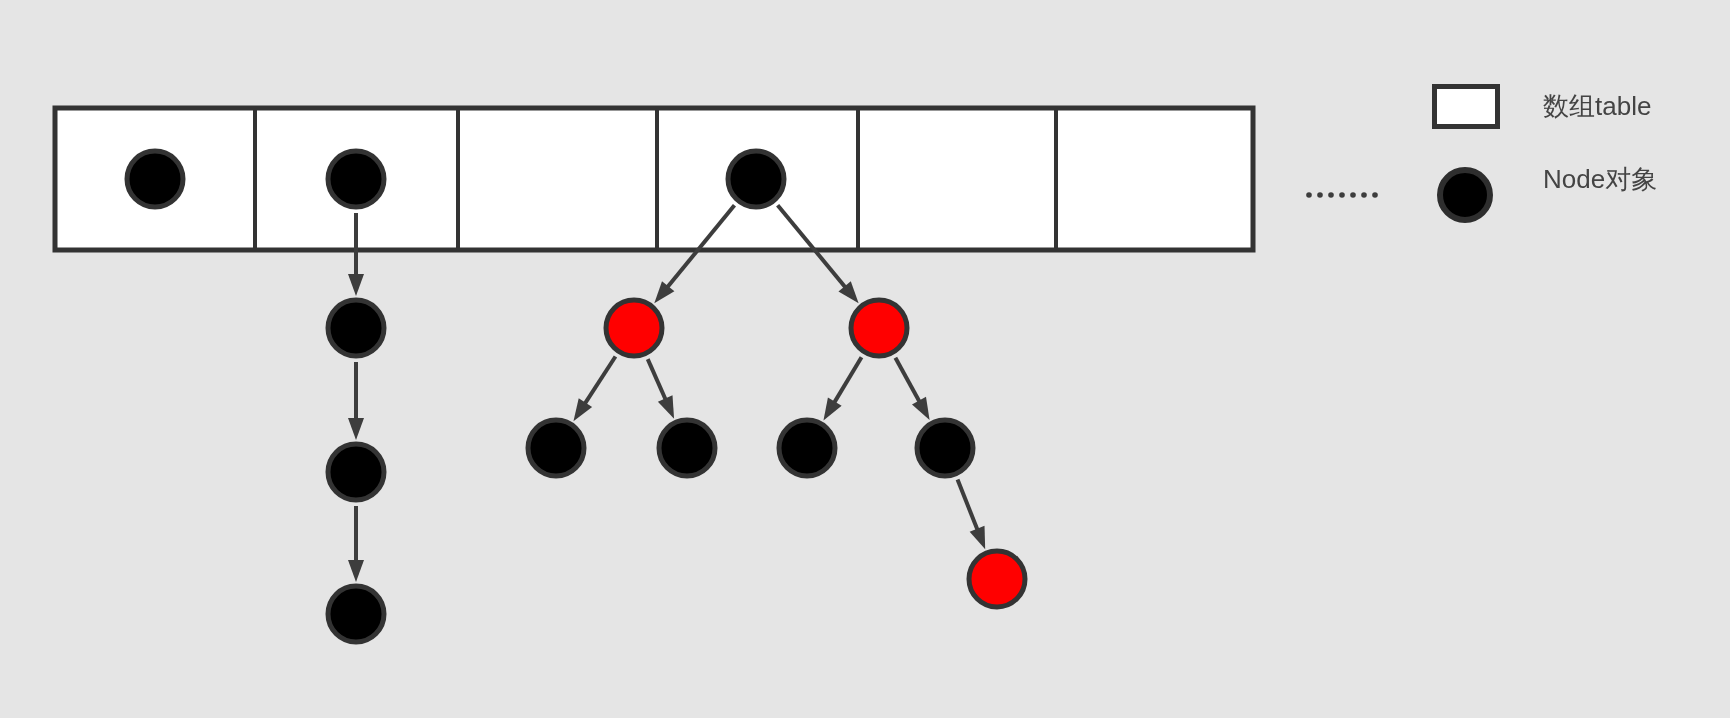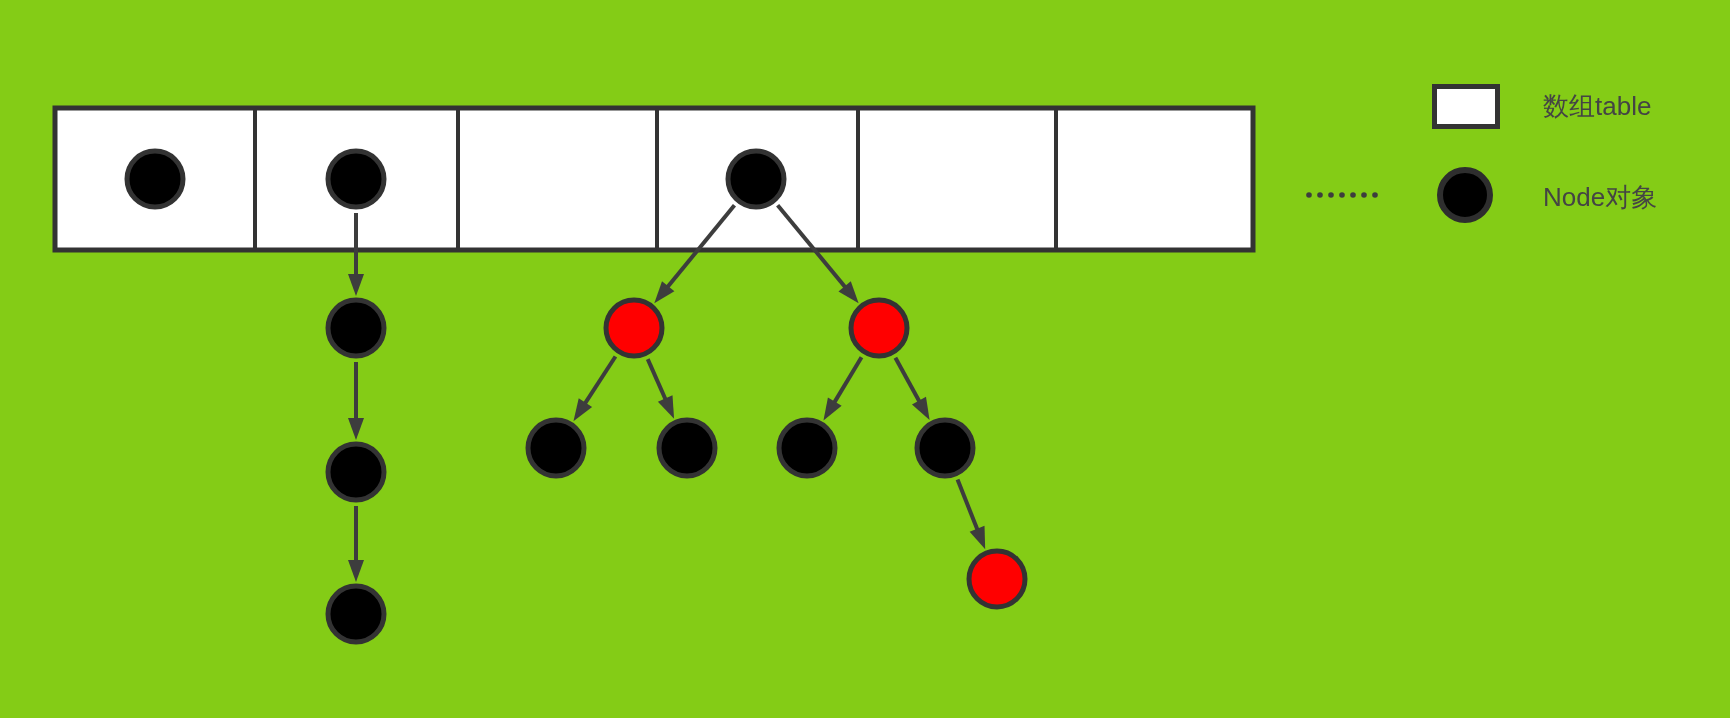--- a/index.html
+++ b/index.html
@@ -1,26 +1,26 @@
 <!DOCTYPE html>
 <html><head>
 <meta charset="utf-8">
 <style>
   html,body{margin:0;padding:0;background:#fff;}
-  .canvas{position:relative;width:1730px;height:718px;background:#84cc16;overflow:hidden;
+  .canvas{position:relative;width:1730px;height:718px;background:#e5e5e5;overflow:hidden;
           font-family:"Liberation Sans",sans-serif;}
   .canvas svg{position:absolute;left:0;top:0;}
   .swatch-square{position:absolute;left:1432px;top:84px;width:58px;height:35px;
                  border:5px solid #333333;background:#ffffff;box-sizing:content-box;}
   .swatch-circle{position:absolute;left:1437px;top:167px;width:44px;height:44px;
                  border:6px solid #2e2e2e;border-radius:50%;background:#000000;box-sizing:content-box;}
   .legend-label{position:absolute;left:1543px;font-size:26px;line-height:30px;
                 color:#444444;white-space:nowrap;}
   .legend-label.array{top:91px;}
-  .legend-label.node{top:182px;}
+  .legend-label.node{top:164px;}
 </style>
 </head>
 <body>
 
 <div class="canvas">
   <svg id="diagram" width="1730" height="718" viewBox="0 0 1730 718">
       <rect x="55" y="108" width="1198" height="142" fill="#ffffff" stroke="#333333" stroke-width="5"></rect>
       <line x1="255" y1="108" x2="255" y2="250" stroke="#333333" stroke-width="4"></line>
       <line x1="458" y1="108" x2="458" y2="250" stroke="#333333" stroke-width="4"></line>
       <line x1="657" y1="108" x2="657" y2="250" stroke="#333333" stroke-width="4"></line>

